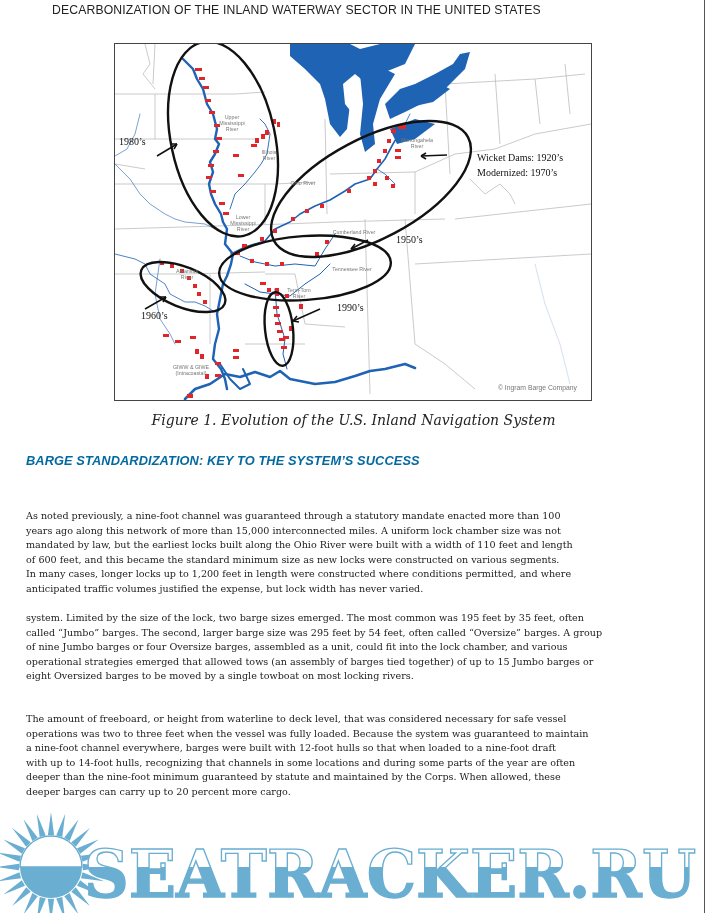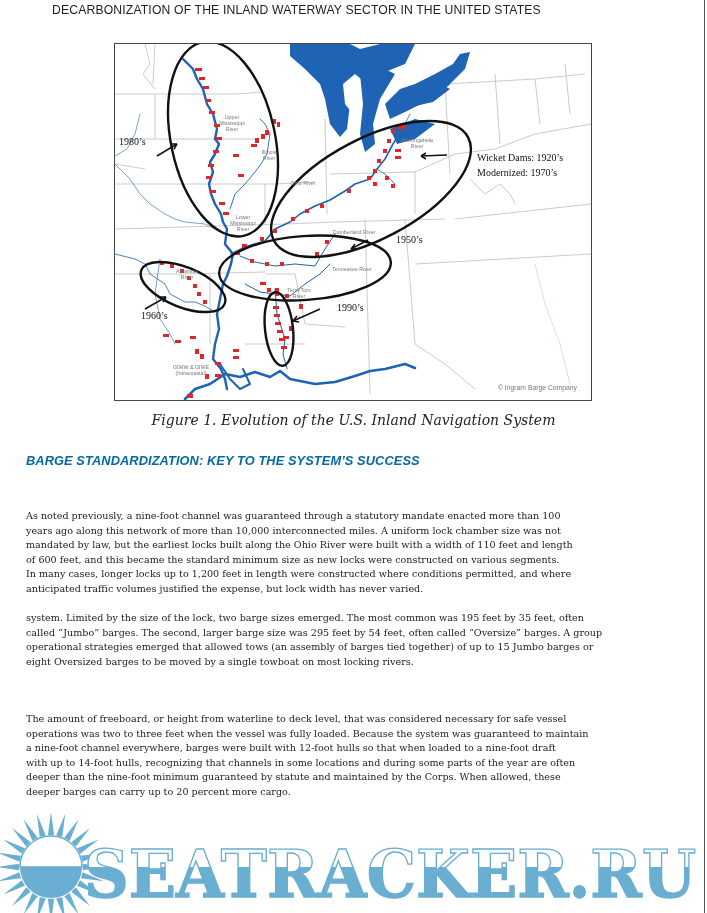--- a/index.html
+++ b/index.html
@@ -201,30 +201,31 @@
 <div class="annot" style="left:396px;top:232px;">1950’s</div>
 <div class="annot" style="left:141px;top:308px;">1960’s</div>
 <div class="annot" style="left:337px;top:300px;">1990’s</div>
 
 <div class="caption">Figure 1. Evolution of the U.S. Inland Navigation System</div>
 
 <div class="section-heading">BARGE STANDARDIZATION: KEY TO THE SYSTEM’S SUCCESS</div>
 
 <div class="body-text p1">
   <span class="ln">As noted previously, a nine-foot channel was guaranteed through a statutory mandate enacted more than 100</span>
-  <span class="ln">years ago along this network of more than 10,000 interconnected miles. A uniform lock chamber size was not</span>
+  <span class="ln">years ago along this network of more than 15,000 interconnected miles. A uniform lock chamber size was not</span>
   <span class="ln">mandated by law, but the earliest locks built along the Ohio River were built with a width of 110 feet and length</span>
   <span class="ln">of 600 feet, and this became the standard minimum size as new locks were constructed on various segments.</span>
   <span class="ln">In many cases, longer locks up to 1,200 feet in length were constructed where conditions permitted, and where</span>
   <span class="ln">anticipated traffic volumes justified the expense, but lock width has never varied.</span>
 </div>
 
 <div class="body-text p2">
   <span class="ln">system. Limited by the size of the lock, two barge sizes emerged. The most common was 195 feet by 35 feet, often</span>
   <span class="ln">called “Jumbo” barges. The second, larger barge size was 295 feet by 54 feet, often called “Oversize” barges. A group</span>
+  <span class="ln">of nine Jumbo barges or four Oversize barges, assembled as a unit, could fit into the lock chamber, and various</span>
   <span class="ln">operational strategies emerged that allowed tows (an assembly of barges tied together) of up to 15 Jumbo barges or</span>
   <span class="ln">eight Oversized barges to be moved by a single towboat on most locking rivers.</span>
 </div>
 
 <div class="body-text p3">
   <span class="ln">The amount of freeboard, or height from waterline to deck level, that was considered necessary for safe vessel</span>
   <span class="ln">operations was two to three feet when the vessel was fully loaded. Because the system was guaranteed to maintain</span>
   <span class="ln">a nine-foot channel everywhere, barges were built with 12-foot hulls so that when loaded to a nine-foot draft</span>
   <span class="ln">with up to 14-foot hulls, recognizing that channels in some locations and during some parts of the year are often</span>
   <span class="ln">deeper than the nine-foot minimum guaranteed by statute and maintained by the Corps. When allowed, these</span>

